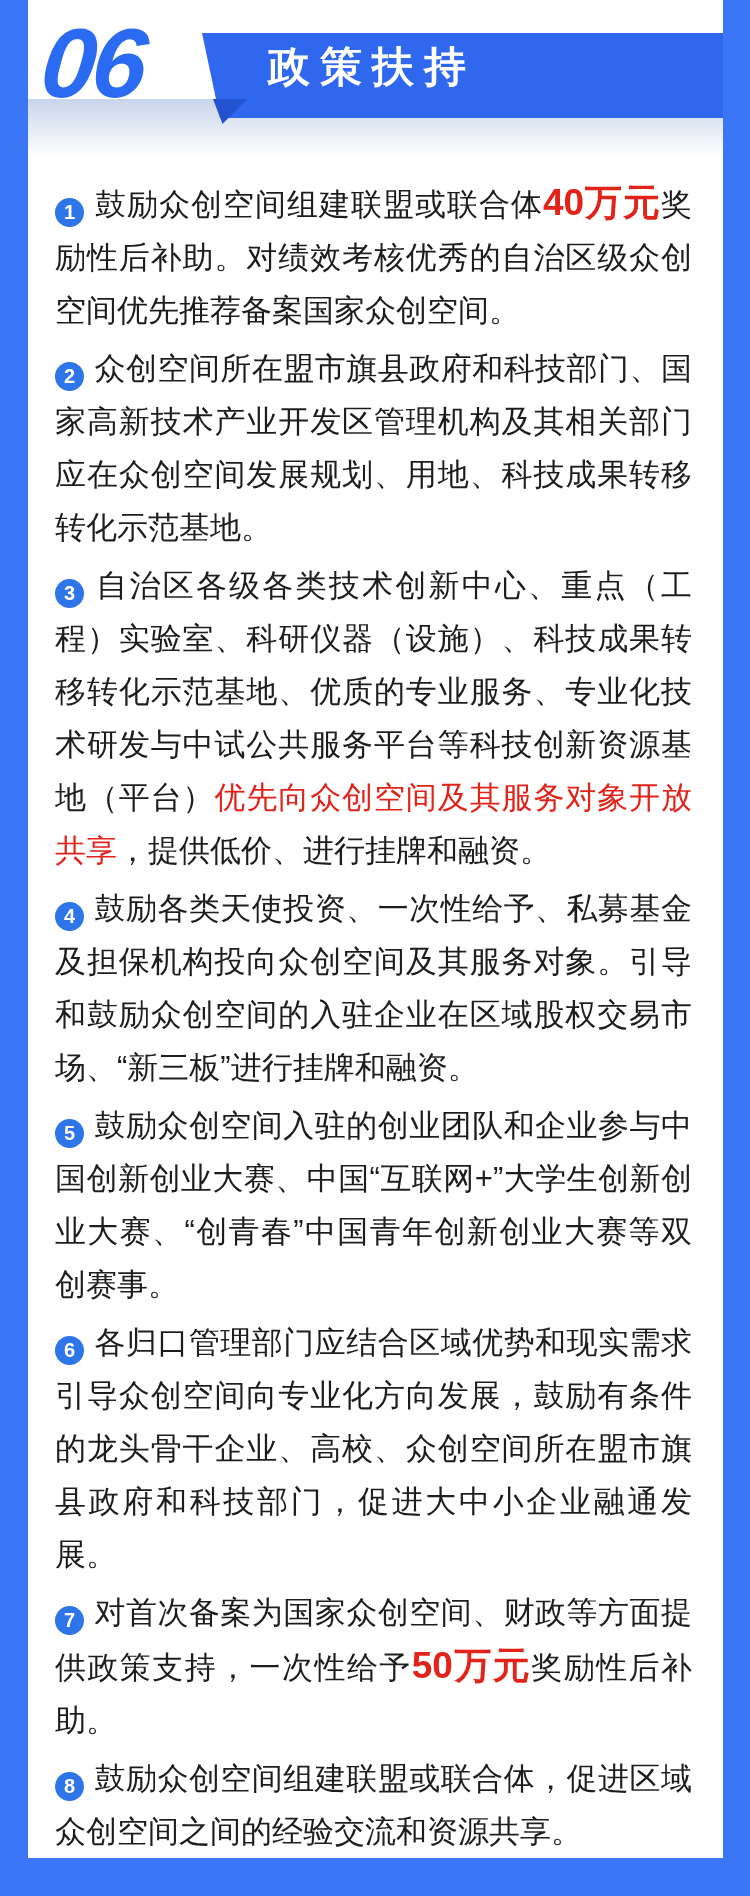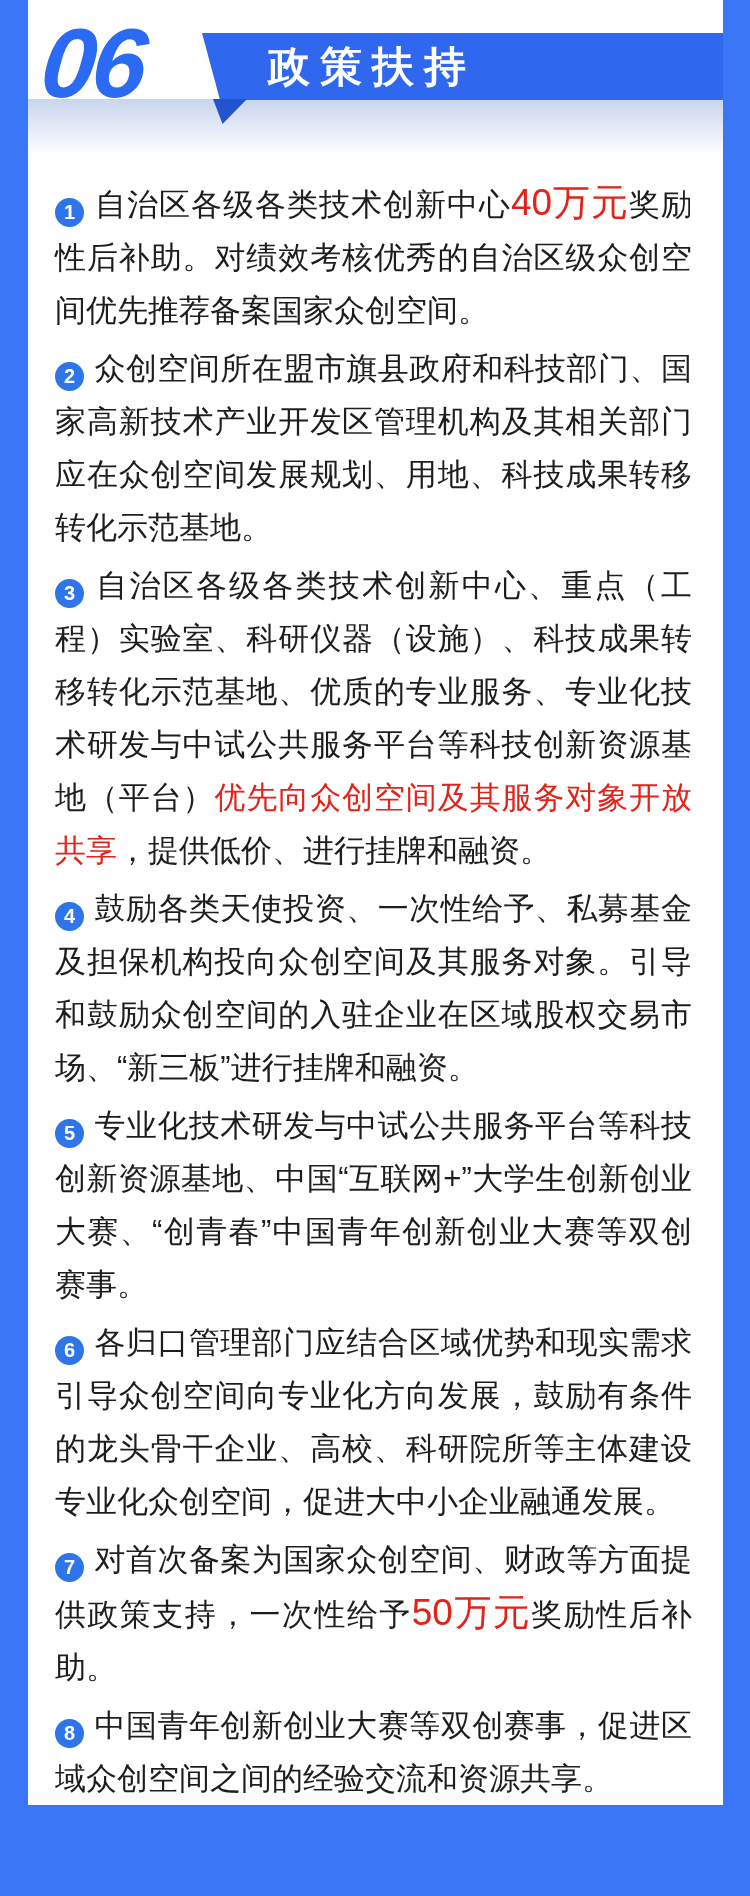--- a/index.html
+++ b/index.html
@@ -47,21 +47,21 @@
     font-weight:bold;
     font-style:italic;
     letter-spacing:-4px;
     color:var(--number-blue);
     transform:skewX(-6deg);
     line-height:1;
     z-index:2;
   }
   .banner{
     position:absolute;
-    left:140px;right:0;top:33px;height:67px;
+    left:140px;right:0;top:33px;height:85px;
     background:var(--banner-blue);
     clip-path:polygon(34px 0,100% 0,100% 100%,52px 100%);
     z-index:1;
   }
   .banner-title{
     position:absolute;
     left:100px;top:0;
     line-height:67px;
     font-size:42px;
     font-weight:bold;
@@ -98,50 +98,50 @@
     align-items:center;
     justify-content:center;
     transform:translateY(4px);
     margin-right:10px;
   }
   .seg{white-space:normal;}
   .seg.red{color:var(--highlight-red);}
   .seg.red-large{
     color:var(--highlight-red);
     font-size:37px;
-    font-weight:normal;
+    font-weight:bold;
   }
 </style>
 </head>
 <body>
 
 <div class="page">
   <div class="card">
 
     <div class="header">
       <div class="top-fade"></div>
       <div class="big-num">06</div>
       <div class="banner">
         <div class="banner-title">政策扶持</div>
       </div>
       <div class="banner-tail"></div>
     </div>
 
     <div class="content">
-  <p class="item"><span class="badge">1</span><span class="seg">自治区各级各类技术创新中心</span><span class="seg red-large">40万元</span><span class="seg">奖励性后补助。对绩效考核优秀的自治区级众创空间优先推荐备案国家众创空间。</span></p>
+  <p class="item"><span class="badge">1</span><span class="seg">鼓励众创空间组建联盟或联合体</span><span class="seg red-large">40万元</span><span class="seg">奖励性后补助。对绩效考核优秀的自治区级众创空间优先推荐备案国家众创空间。</span></p>
 
   <p class="item"><span class="badge">2</span><span class="seg">众创空间所在盟市旗县政府和科技部门、国家高新技术产业开发区管理机构及其相关部门应在众创空间发展规划、用地、科技成果转移转化示范基地。</span></p>
 
   <p class="item"><span class="badge">3</span><span class="seg">自治区各级各类技术创新中心、重点（工程）实验室、科研仪器（设施）、科技成果转移转化示范基地、优质的专业服务、专业化技术研发与中试公共服务平台等科技创新资源基地（平台）</span><span class="seg red">优先向众创空间及其服务对象开放共享</span><span class="seg">，提供低价、进行挂牌和融资。</span></p>
 
   <p class="item"><span class="badge">4</span><span class="seg">鼓励各类天使投资、一次性给予、私募基金及担保机构投向众创空间及其服务对象。引导和鼓励众创空间的入驻企业在区域股权交易市场、“新三板”进行挂牌和融资。</span></p>
 
-  <p class="item"><span class="badge">5</span><span class="seg">专业化技术研发与中试公共服务平台等科技创新资源基地、中国“互联网+”大学生创新创业大赛、“创青春”中国青年创新创业大赛等双创赛事。</span></p>
+  <p class="item"><span class="badge">5</span><span class="seg">鼓励众创空间入驻的创业团队和企业参与中国创新创业大赛、中国“互联网+”大学生创新创业大赛、“创青春”中国青年创新创业大赛等双创赛事。</span></p>
 
-  <p class="item"><span class="badge">6</span><span class="seg">各归口管理部门应结合区域优势和现实需求引导众创空间向专业化方向发展，鼓励有条件的龙头骨干企业、高校、科研院所等主体建设专业化众创空间，促进大中小企业融通发展。</span></p>
+  <p class="item"><span class="badge">6</span><span class="seg">各归口管理部门应结合区域优势和现实需求引导众创空间向专业化方向发展，鼓励有条件的龙头骨干企业、高校、众创空间所在盟市旗县政府和科技部门，促进大中小企业融通发展。</span></p>
 
   <p class="item"><span class="badge">7</span><span class="seg">对首次备案为国家众创空间、财政等方面提供政策支持，一次性给予</span><span class="seg red-large">50万元</span><span class="seg">奖励性后补助。</span></p>
 
-  <p class="item"><span class="badge">8</span><span class="seg">中国青年创新创业大赛等双创赛事，促进区域众创空间之间的经验交流和资源共享。</span></p>
+  <p class="item"><span class="badge">8</span><span class="seg">鼓励众创空间组建联盟或联合体，促进区域众创空间之间的经验交流和资源共享。</span></p>
 </div>
 
   </div>
 </div>
 
 </body></html>

